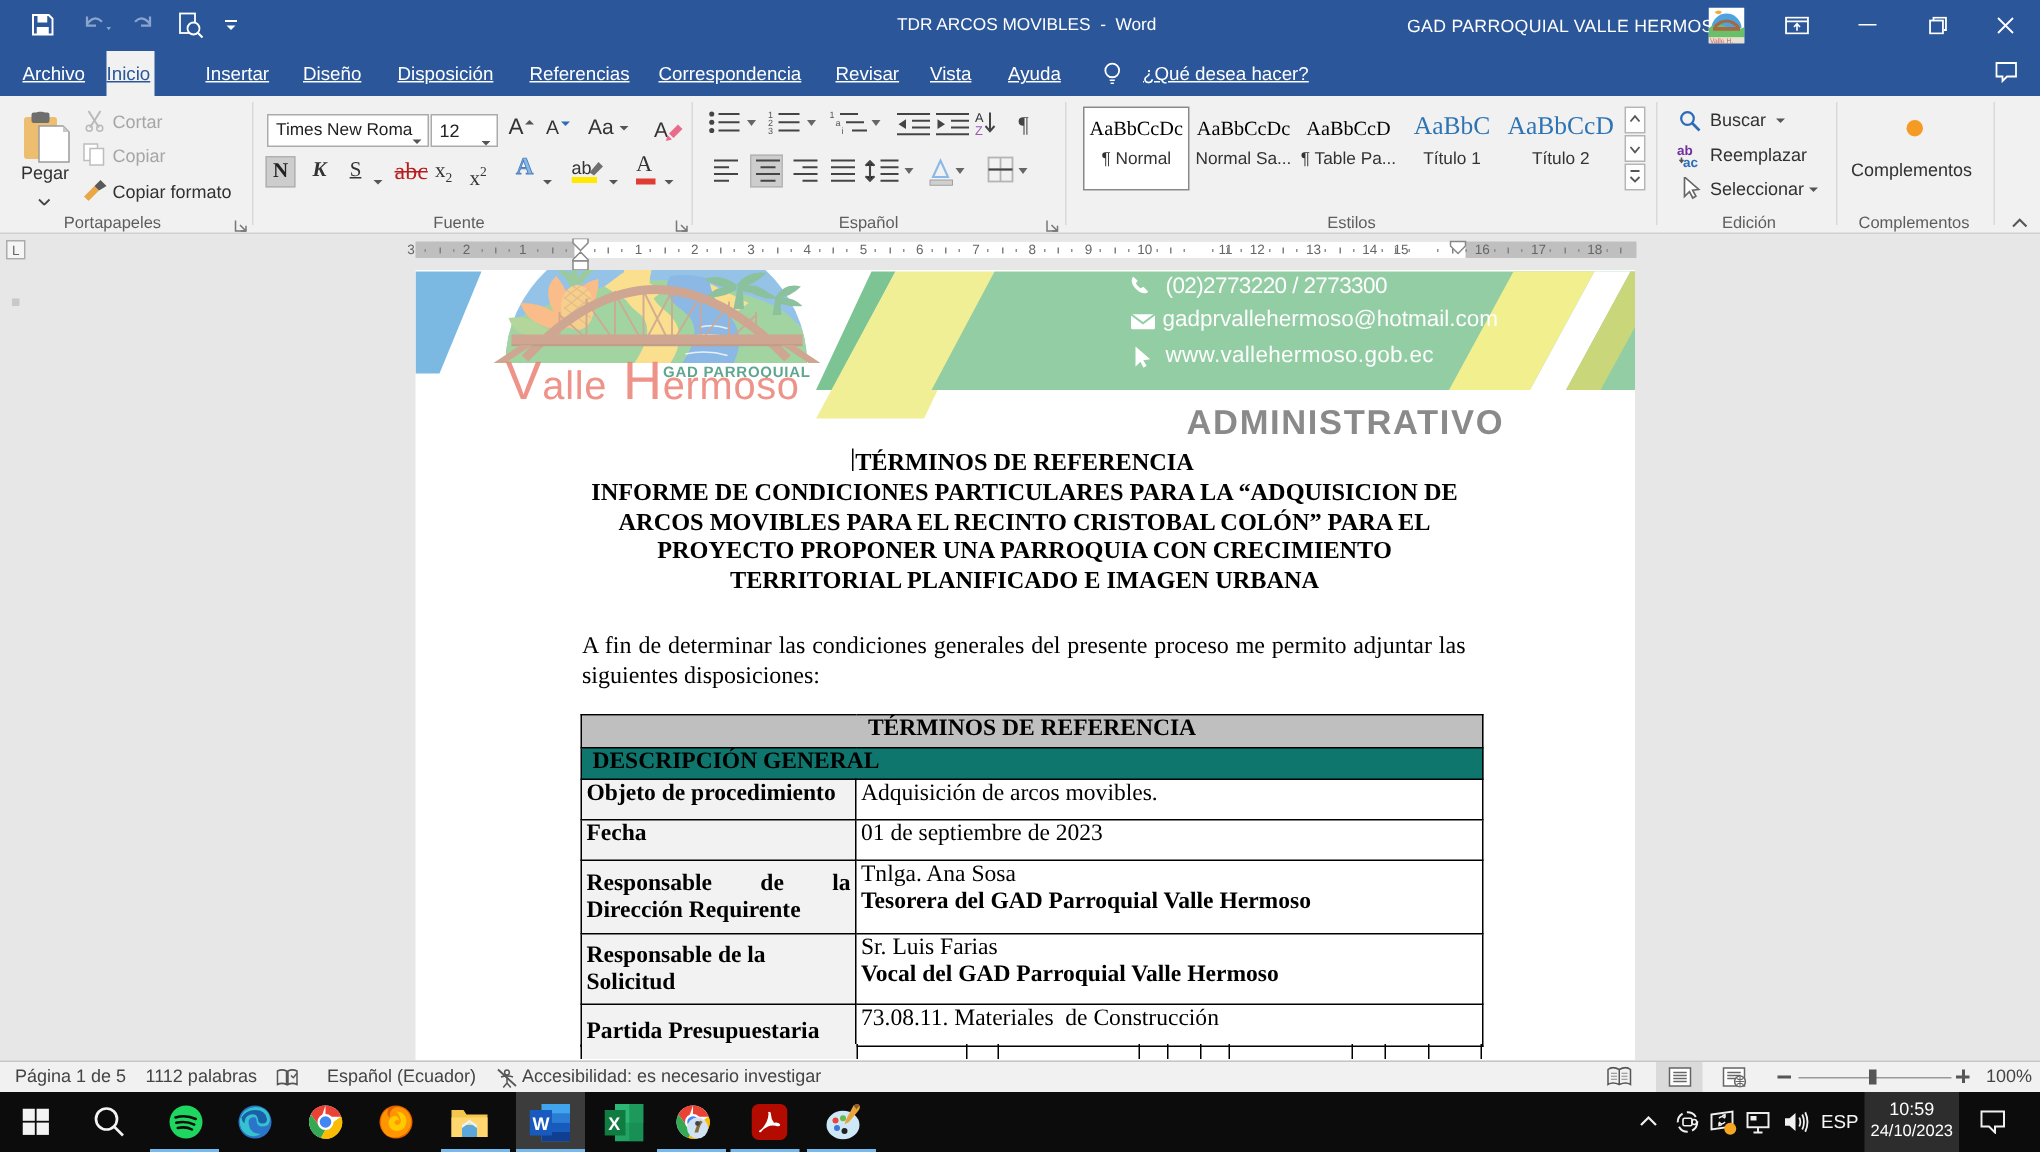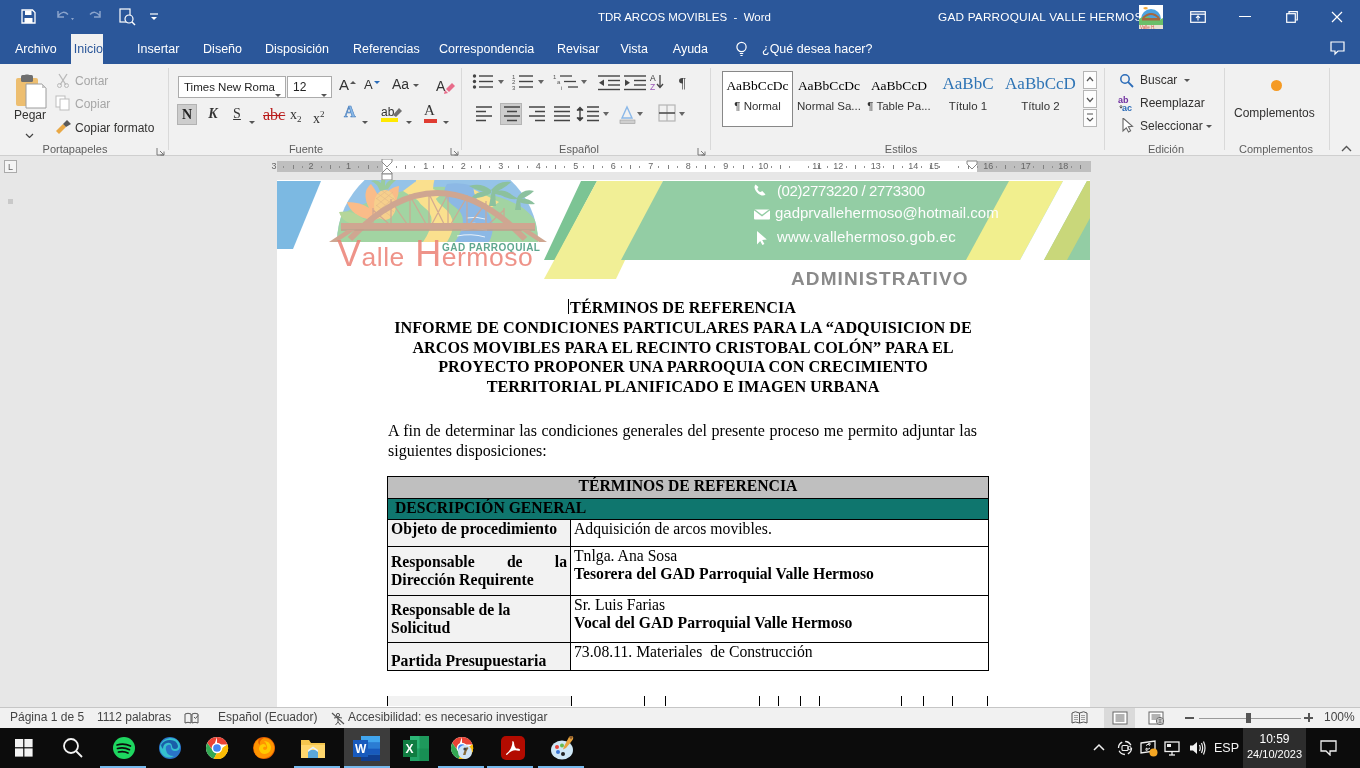--- a/index.html
+++ b/index.html
@@ -4,21 +4,21 @@
 <style>
 * { margin:0; padding:0; box-sizing:border-box; }
 html,body { width:1360px; height:768px; overflow:hidden; }
 body { font-family:"Liberation Sans", sans-serif; }
 #app { position:relative; width:1360px; height:768px; background:#e7e7e7; }
 .abs { position:absolute; }
 
 
 #titlebar { position:absolute; left:0; top:0; width:1360px; height:34px; background:#2b579a; color:#fff; }
 #tabsrow { position:absolute; left:0; top:34px; width:1360px; height:30px; background:#2b579a; color:#fff; }
-.tab { position:absolute; top:0; height:30px; line-height:30px; font-size:12.5px; color:#fff; text-align:right; white-space:nowrap; }
+.tab { position:absolute; top:0; height:30px; line-height:30px; font-size:12.5px; color:#fff; text-align:left; white-space:nowrap;text-decoration:underline; }
 #tab-active { background:#f1f1f1; color:#2b579a; }
 
 
 #ribbon { position:absolute; left:0; top:64px; width:1360px; height:92px; background:#f1f1f1; border-bottom:1px solid #cfcfcf; color:#323130; }
 .grplabel { position:absolute; top:79px; font-size:11px; color:#5d5d5d; width:200px; text-align:center; }
 .gsep { position:absolute; top:4px; height:82px; width:1px; background:#d9d9d9; }
 .dlauncher { position:absolute; top:80px; width:12px; height:12px; }
 .rbtn-txt { font-size:12px; color:#323130; }
 .disabled { color:#a6a6a6; }
 .selbox { background:#cdcdcd; border:1px solid #b5b5b5; }
@@ -503,38 +503,42 @@
       <path d="M478.5,4.5 c-1.8,1.8 -1.2,5.2 1.8,8.2 c3,3 6.4,3.6 8.2,1.8 l-3.2,-3.4 l-1.8,1 c-1.4,-0.6 -2.6,-1.8 -3.2,-3.2 l1.2,-1.8 Z"></path>
       <rect x="477" y="29.5" width="16" height="10" rx="1"></rect>
       <path d="M477,29.5 l8,6 l8,-6" stroke="#93cda4" stroke-width="1.4" fill="none"></path>
       <path d="M480,51 l0,13.5 l3.2,-3.4 l2.2,4 l2,-1.2 l-2.2,-3.8 l4.6,-0.6 Z"></path>
     </g>
   </svg>
 
   <div class="abs" style="left:500px; top:1.5px; width:300px; color:#fdfdfd; font-size:15px; letter-spacing:-0.4px;">(02)2773220 / 2773300</div>
   <div class="abs" style="left:498px; top:24px; width:300px; color:#fdfdfd; font-size:15px; letter-spacing:0px;">gadprvallehermoso@hotmail.com</div>
   <div class="abs" style="left:500px; top:48px; width:300px; color:#fdfdfd; font-size:15px; letter-spacing:0.2px;">www.vallehermoso.gob.ec</div>
-  <div class="abs" style="left:514px; top:88px; width:200px; color:#8a8a8a; font-size:19px; font-weight:bold; letter-spacing:1.1px;">ADMINISTRATIVO</div>
+  <div class="abs" style="left:514px; top:88px; width:200px; color:#8a8a8a; font-size:23px; font-weight:bold; letter-spacing:1.1px;">ADMINISTRATIVO</div>
 
   <div class="abs times" style="left:56px; top:119px; width:700px; text-align:center; font-weight:bold; font-size:16.2px; line-height:19.8px; color:#000; white-space:nowrap;">TÉRMINOS DE REFERENCIA<br>INFORME DE CONDICIONES PARTICULARES PARA LA “ADQUISICION DE<br>ARCOS MOVIBLES PARA EL RECINTO CRISTOBAL COLÓN” PARA EL<br>PROYECTO PROPONER UNA PARROQUIA CON CRECIMIENTO<br>TERRITORIAL PLANIFICADO E IMAGEN URBANA</div>
 
   <div class="abs times" style="left:111px; top:241px; width:589px; text-align:justify; text-align-last:justify; font-size:16px; line-height:19.8px; color:#000;">A fin de determinar las condiciones generales del presente proceso me permito adjuntar las</div>
   <div class="abs times" style="left:111px; top:261px; width:589px; font-size:16px; line-height:19.8px; color:#000;">siguientes disposiciones:</div>
 
   <table id="doctable" cellspacing="0">
     <tbody>
           <tr>
             <td colspan="2" style="background:#bfbfbf; text-align:center; font-weight:bold; height:21.5px;">TÉRMINOS DE REFERENCIA</td>
           </tr>
     <tr>
             <td colspan="2" style="background:#0f766e; font-weight:bold; height:21.5px;">&nbsp;DESCRIPCIÓN GENERAL</td>
           </tr>
     <tr>
             <td style="width:183px; background:#f2f2f2; font-weight:bold; height:27px;">Objeto de procedimiento</td>
             <td style="width:418px;">Adquisición de arcos movibles.</td>
+          </tr>
+    <tr>
+            <td style="background:#f2f2f2; font-weight:bold; height:27px;">Fecha</td>
+            <td>01 de septiembre de 2023</td>
           </tr>
     <tr>
             <td style="background:#f2f2f2; font-weight:bold; height:49px; vertical-align:middle;"><span style="display:inline-block; width:100%; text-align:justify;">Responsable de la Dirección Requirente</span></td>
             <td>Tnlga. Ana Sosa<br><b>Tesorera del GAD Parroquial Valle Hermoso</b></td>
           </tr>
     <tr>
             <td style="background:#f2f2f2; font-weight:bold; height:47px; vertical-align:middle;">Responsable de la Solicitud</td>
             <td>Sr. Luis Farias<br><b>Vocal del GAD Parroquial Valle Hermoso</b></td>
           </tr>
     <tr>

